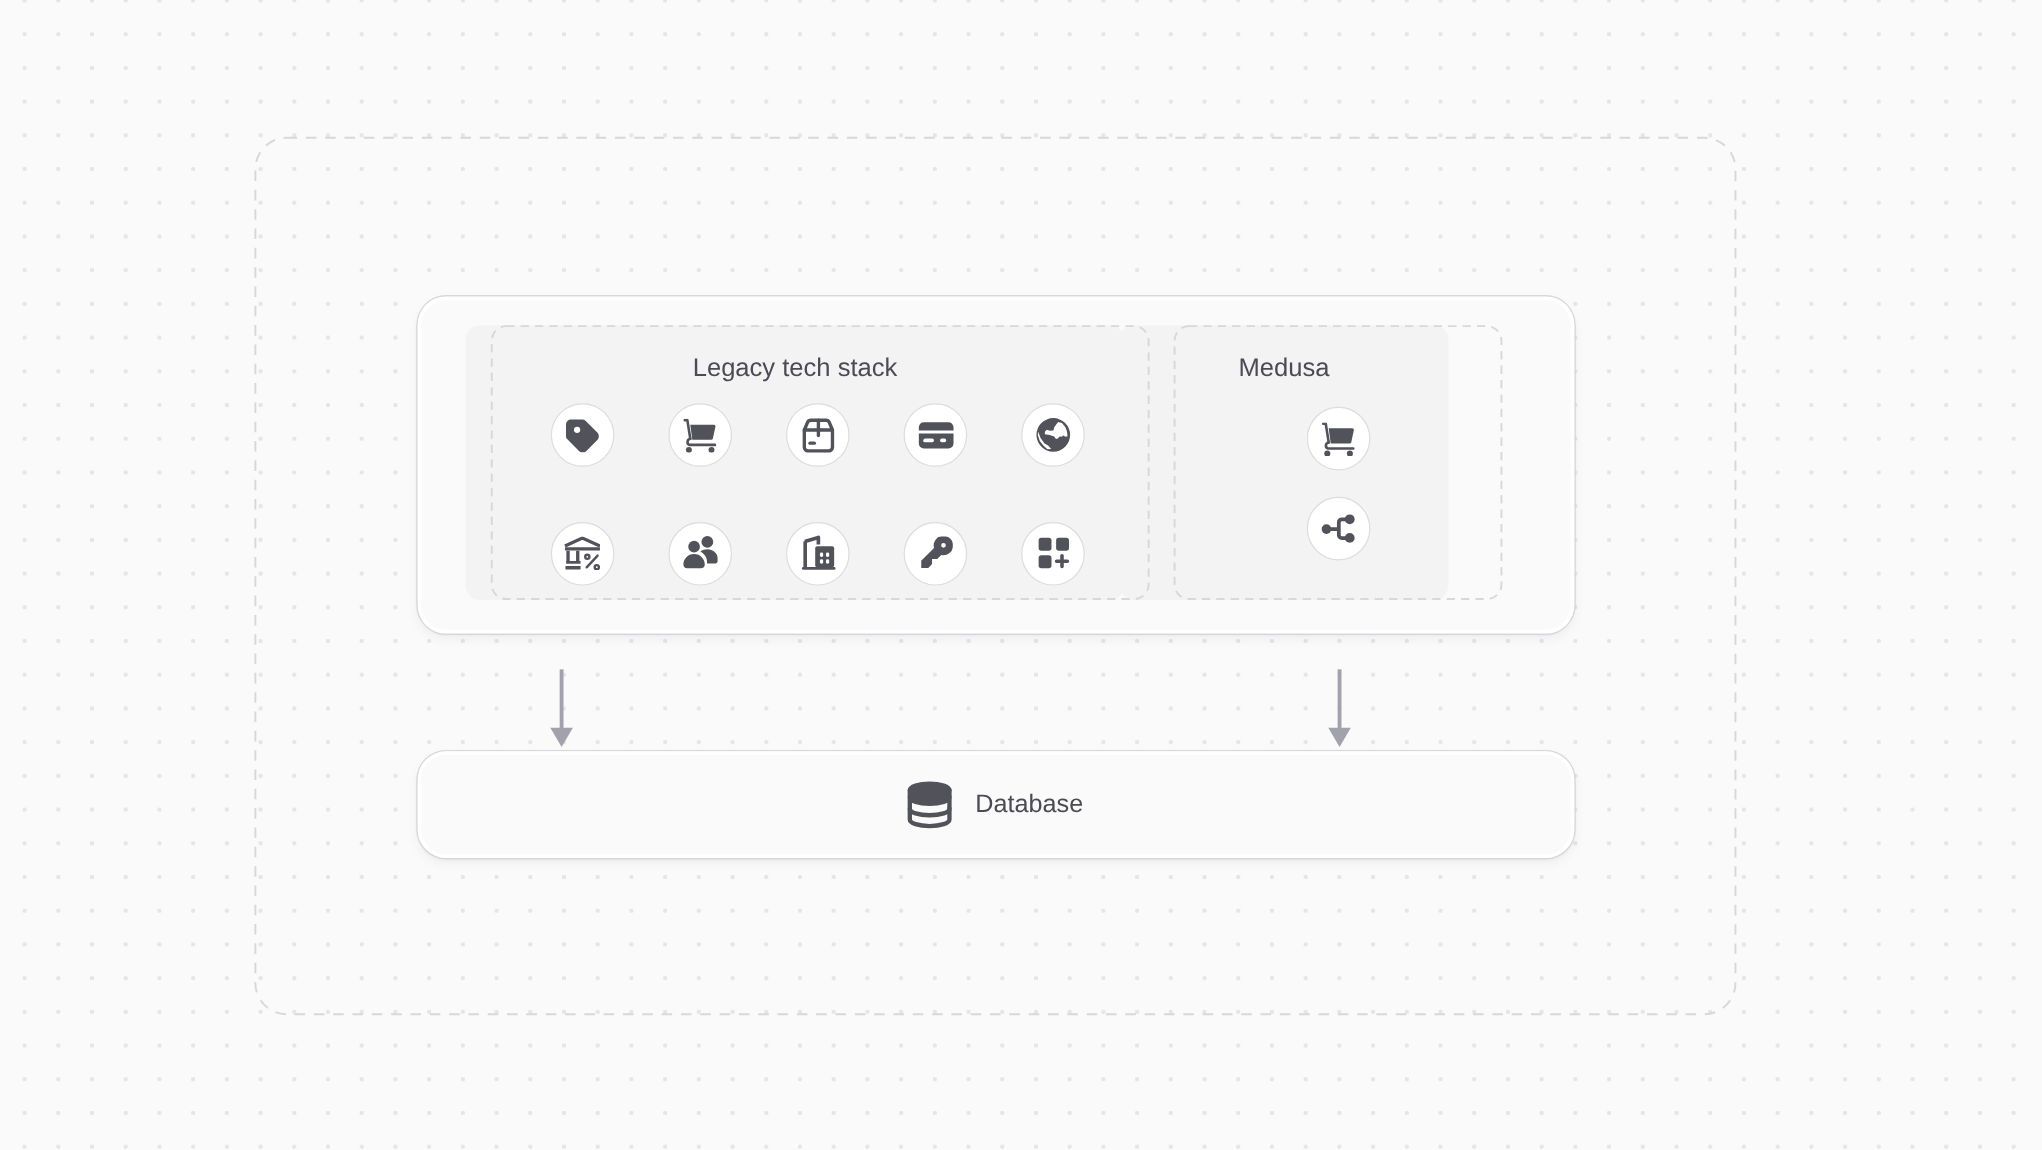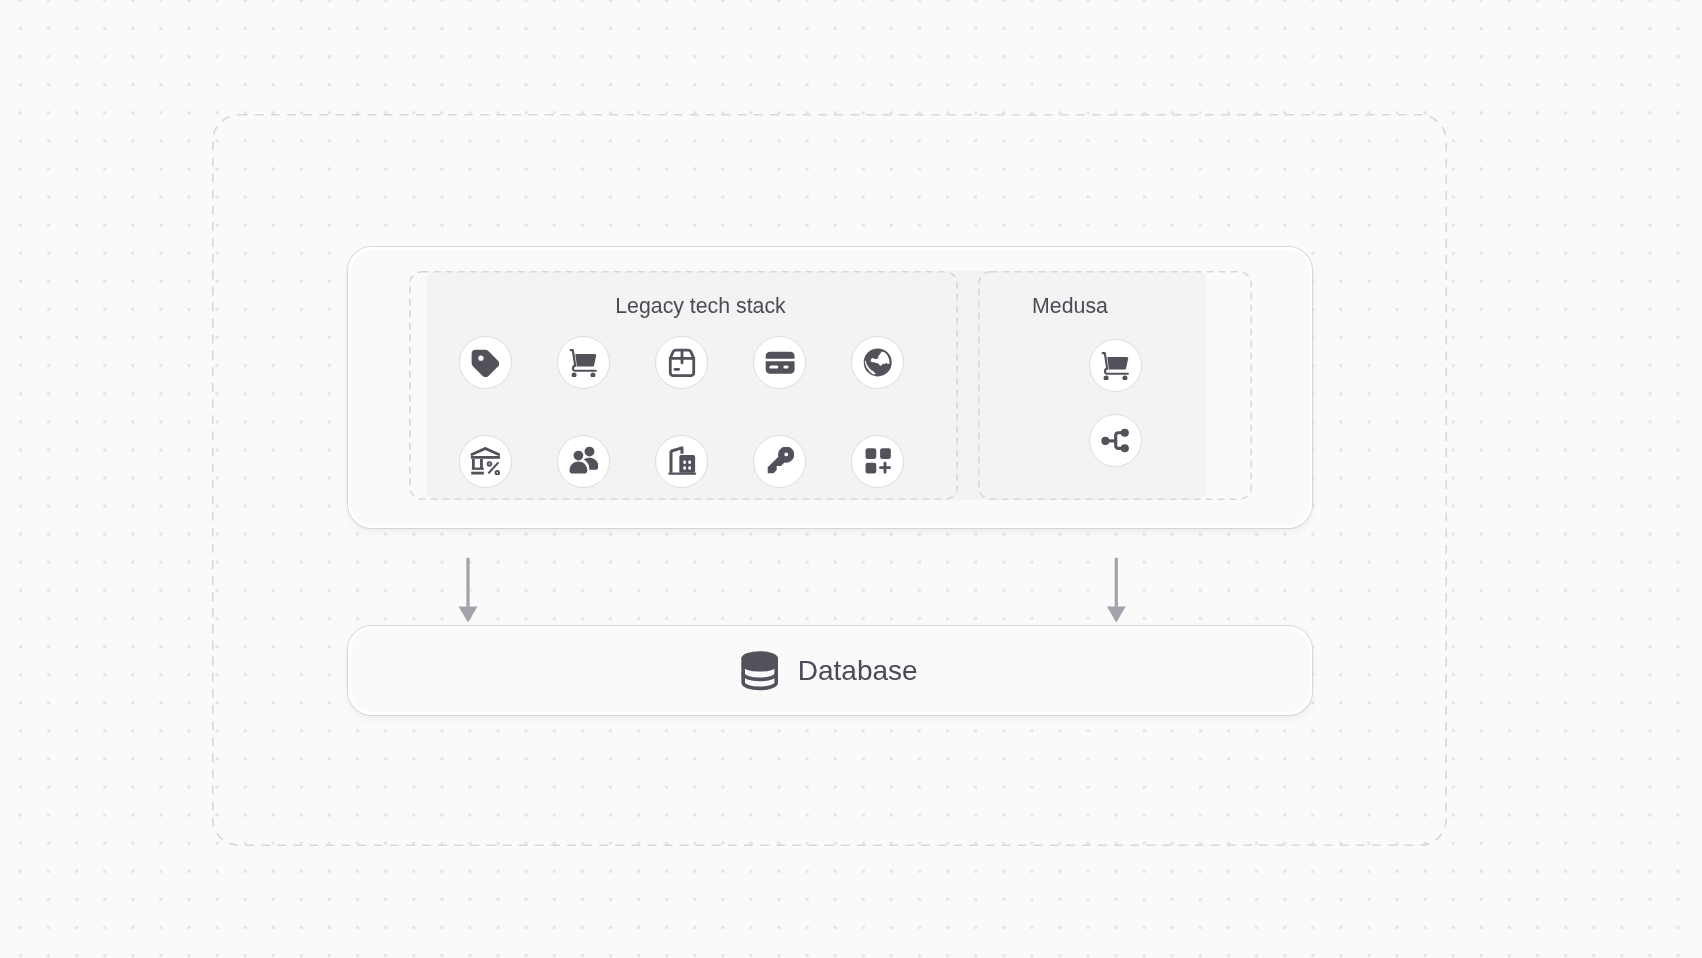--- a/index.html
+++ b/index.html
@@ -22,21 +22,21 @@
     background:#fafafa;border-radius:24px;box-sizing:border-box;
     box-shadow:
       inset 0 0 0 3px rgba(255,255,255,1),
       0 0 0 1.1px rgba(211,211,217,.9),
       0 1px 2px rgba(17,17,26,.05),
       0 4px 10px rgba(17,17,26,.05);
   }
   .group{
     position:absolute;background:#f3f3f4;border-radius:12px;
   }
-  .group-legacy{left:426px;top:271px;width:549px;height:229px;text-decoration:underline;}
+  .group-legacy{left:388px;top:271px;width:549px;height:229px;text-decoration:underline;}
   .group-medusa{left:933px;top:271px;width:274px;height:229px;}
   .group-title{
     position:absolute;top:0;left:0;right:0;text-align:center;
     font-size:21.3px;color:#4b4b55;line-height:1;
   }
   .icon-circle{
     position:absolute;
     width:53px;height:53px;border-radius:50%;background:#fff;
     border:1.1px solid #dcdce1;box-sizing:border-box;
     display:flex;align-items:center;justify-content:center;
@@ -45,21 +45,21 @@
   .db-box{
     position:absolute;left:348px;top:626px;width:964px;height:89px;
     background:#fafafa;border-radius:24px;box-sizing:border-box;
     box-shadow:
       inset 0 0 0 3px rgba(255,255,255,1),
       0 0 0 1.1px rgba(211,211,217,.9),
       0 1px 2px rgba(17,17,26,.05),
       0 4px 10px rgba(17,17,26,.05);
     display:flex;align-items:center;justify-content:center;gap:20px;
   }
-  .db-label{font-size:28px;color:#4b4b55;line-height:1;}
+  .db-label{font-size:21px;color:#4b4b55;line-height:1;}
   .db-icon{width:35.4px;height:35.4px;display:block;overflow:visible;}
   .arrows{position:absolute;left:0;top:0;width:1702px;height:958px;pointer-events:none;}
 </style>
 </head>
 <body>
 
 <div class="dots"></div>
 
 <div class="stack-card"></div>
 

